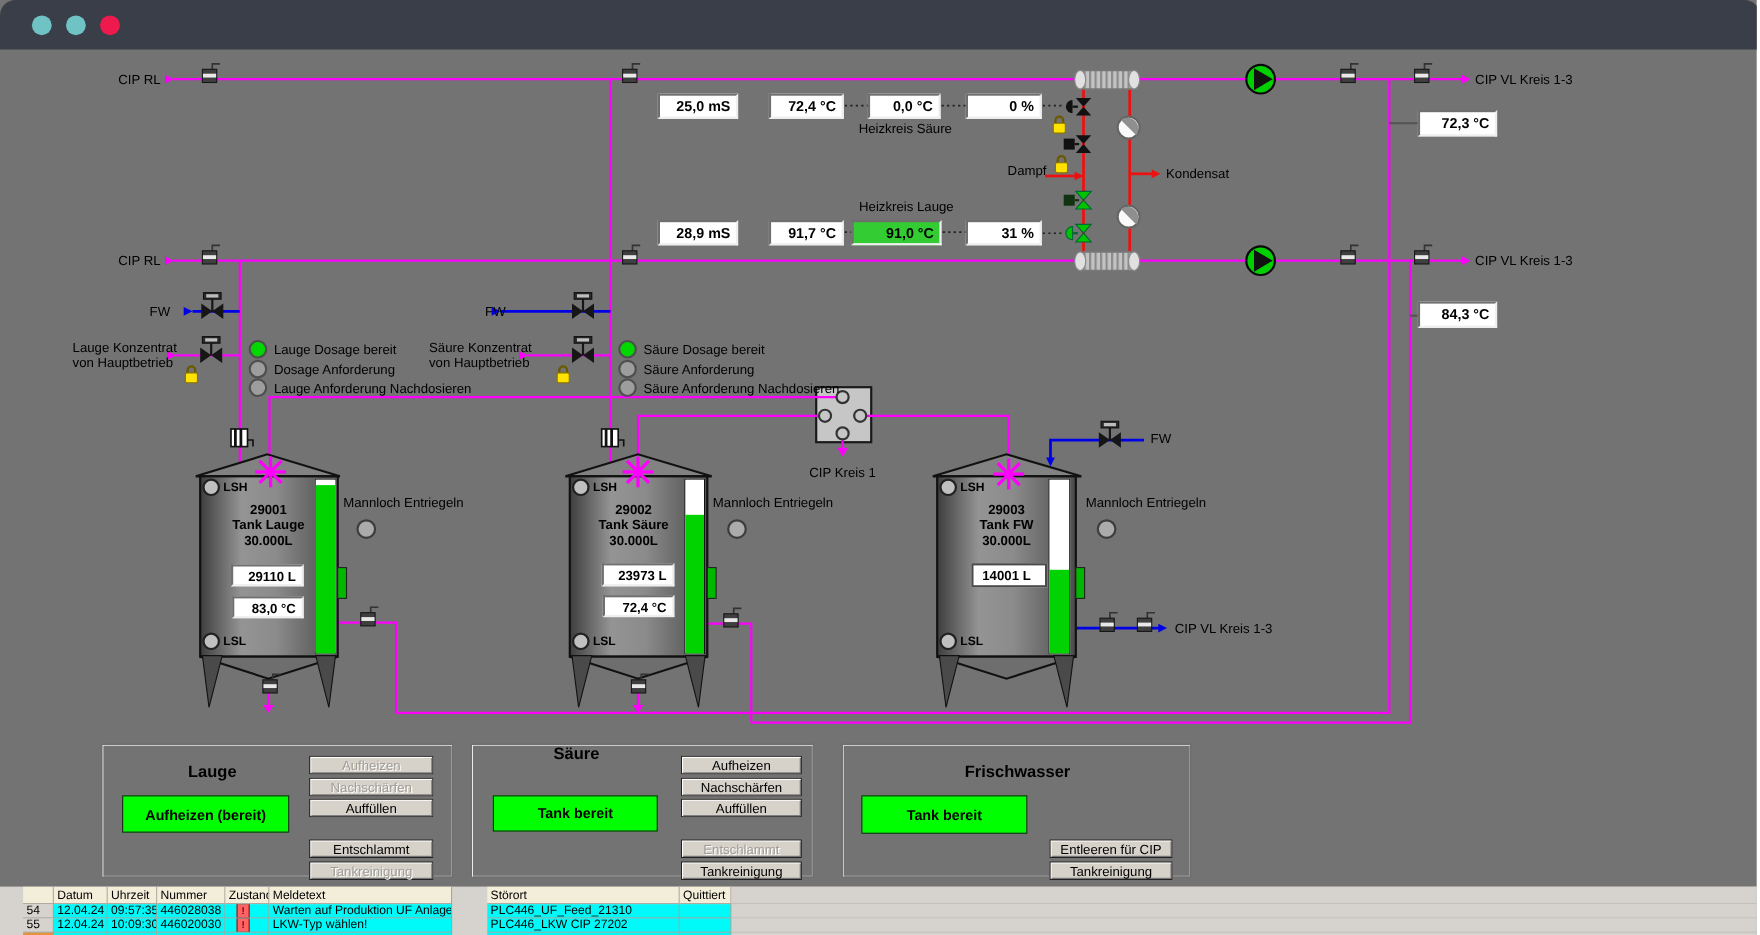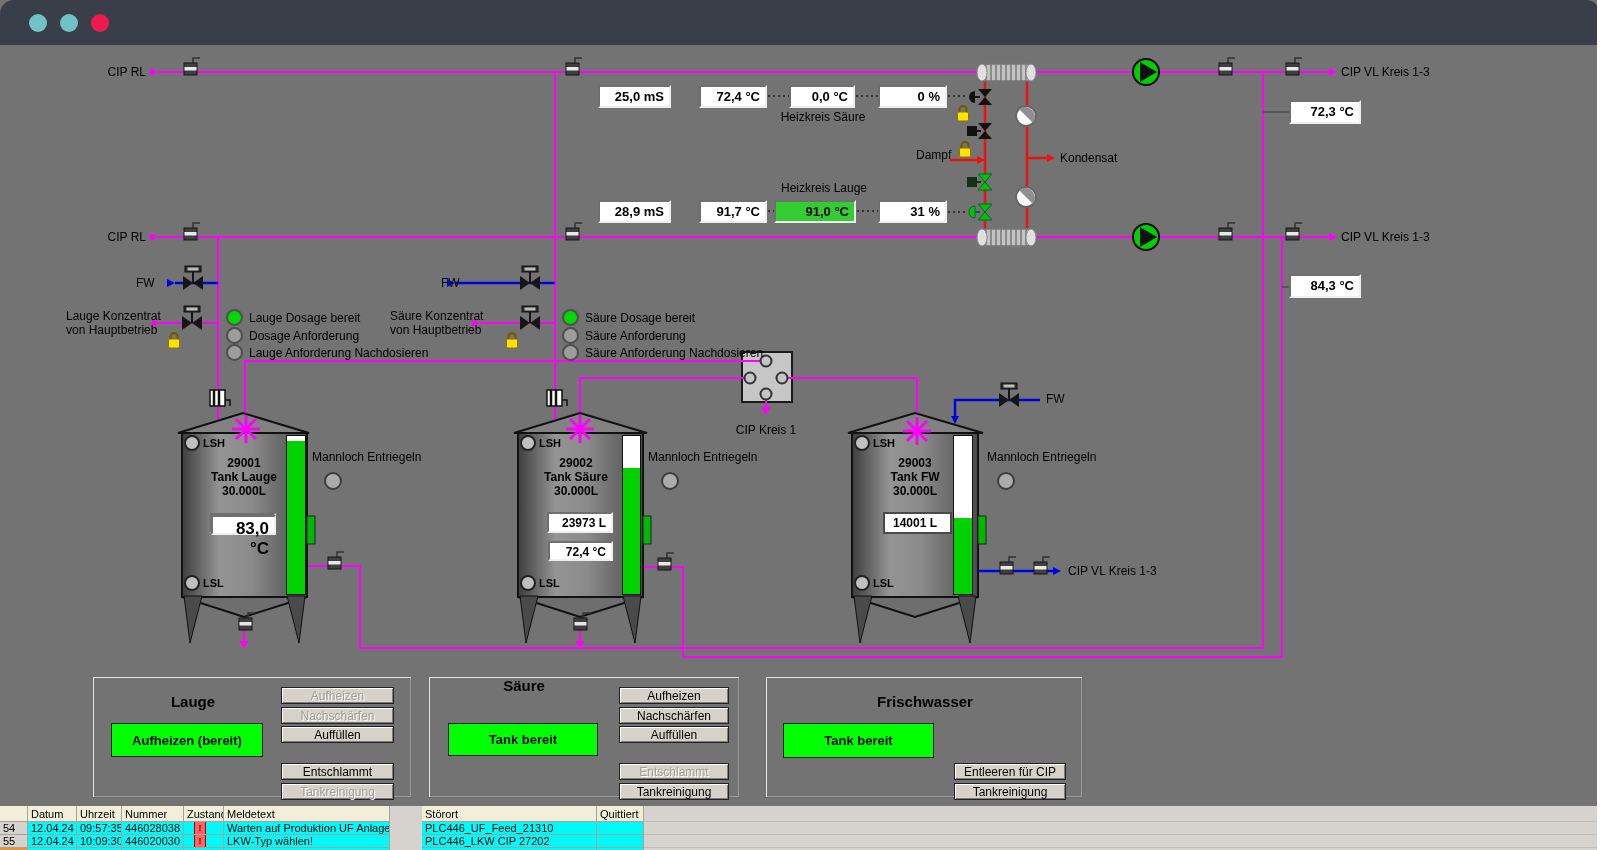--- a/index.html
+++ b/index.html
@@ -44,21 +44,21 @@
        justify-content:center;font-size:12px;color:#000;cursor:pointer;}
   .btn.disabled{color:#a09d96;text-shadow:1px 1px 0 #fdfdfd;cursor:default;}
   
   .atable{position:absolute;left:0;top:806px;width:1600px;height:44px;background:#d6d3ce;
           font-size:11px;color:#000;overflow:hidden;z-index:4;}
   .arow{display:flex;height:13px;}
   .arow.hdr{height:16px;}
   .acell{box-sizing:border-box;border-right:1px solid #a7a39a;border-bottom:1px solid #a7a39a;
          padding:0 3px;white-space:nowrap;overflow:hidden;display:flex;align-items:center;flex:none;}
   .hdr .acell{background:#f2eeda;}
-  .c-no{width:28px;}.c-datum{width:49px;}.c-uhr{width:45px;}.c-num{width:62px;}
+  .c-no{width:28px;margin-left:21px;}.c-datum{width:49px;}.c-uhr{width:45px;}.c-num{width:62px;}
   .c-zus{width:40px;padding-left:10px;}.c-mel{width:166px;}.c-sto{width:175px;margin-left:32px;}.c-qui{width:47px;text-align:right;}
   .c-fill{flex:1;background:#d6d3ce;border-bottom:1px solid #c2beb6;}
   .cyan{background:#00fafa;}
   .nocell{background:#d6d3ce;}
   .nocell.warn{background:#e8923c;}
   .aicon{width:10px;height:12px;background:#ff6363;border:1px solid #a30000;color:#7d0000;
          font-size:9px;line-height:12px;font-weight:bold;text-align:center;border-radius:1px;}
 </style>
 </head>
 <body>
@@ -385,21 +385,21 @@
     </div>
 
   <div class="lbl bold" style="left:203px;top:436px;font-size:11px">LSH</div>
   <div class="lbl bold" style="left:203px;top:576px;font-size:11px">LSL</div>
   <div class="lbl bold ctr" style="left:186px;top:456px;width:116px">
     <div>29001</div>
       <div>Tank Lauge</div>
       <div>30.000L</div>
     </div>
   <div class="vbox" style="left:210px;top:513px;width:66px;height:20px;font-size:12px">29110 L</div>
-  <div class="vbox" style="left:211px;top:515px;width:65px;height:20px;font-size:17px">83,0 °C</div>
+  <div class="vbox" style="left:211px;top:542px;width:65px;height:20px;font-size:12px">83,0 °C</div>
   <div class="lbl" style="left:312px;top:450px">Mannloch Entriegeln</div>
 
   <div class="lbl bold" style="left:539px;top:436px;font-size:11px">LSH</div>
   <div class="lbl bold" style="left:539px;top:576px;font-size:11px">LSL</div>
   <div class="lbl bold ctr" style="left:518px;top:456px;width:116px">
     <div>29002</div>
       <div>Tank Säure</div>
       <div>30.000L</div>
     </div>
   <div class="vbox" style="left:547px;top:512px;width:66px;height:21px;font-size:12px">23973 L</div>

